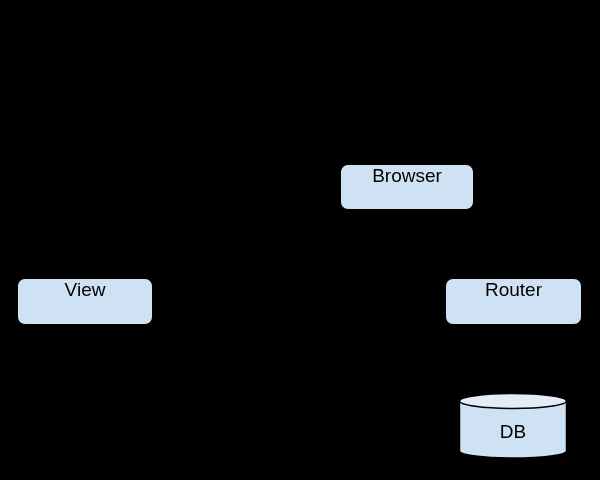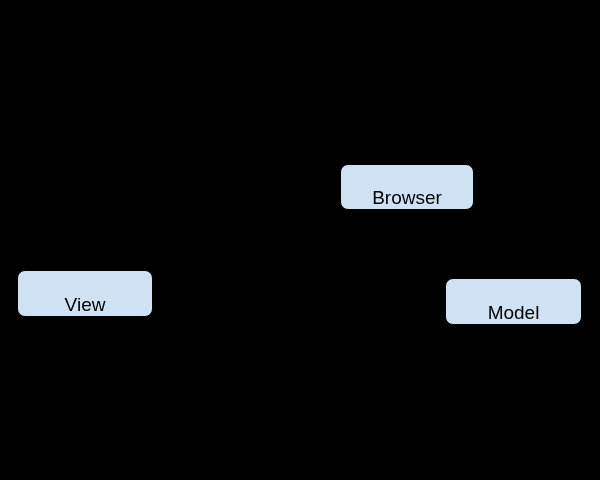--- a/index.html
+++ b/index.html
@@ -15,28 +15,28 @@
     overflow: hidden;
     font-family: "Liberation Sans", sans-serif;
   }
   .node {
     position: absolute;
     background: #cfe2f3;
     border: 1.5px solid #000000;
     border-radius: 8px;
     box-sizing: border-box;
     display: flex;
-    align-items: flex-end;
+    align-items: flex-start;
     justify-content: center;
     font-size: 19px;
     color: #000000;
     white-space: nowrap;
   }
   .n-browser    { left: 340px; top: 164px; width: 134px; height: 46px; }
-  .n-view       { left: 17px;  top: 270px; width: 136px; height: 47px; }
+  .n-view       { left: 17px;  top: 278px; width: 136px; height: 47px; }
   .n-controller { left: 228px; top: 278px; width: 138px; height: 47px; }
   .n-router     { left: 445px; top: 278px; width: 137px; height: 47px; }
   .n-model      { left: 228px; top: 401px; width: 138px; height: 47px; }
   .cylinder {
     position: absolute;
     left: 458px;
     top: 392px;
     width: 110px;
     height: 68px;
   }
@@ -68,18 +68,27 @@
   <div class="node n-browser">
     <span>Browser</span>
   </div>
 
   <div class="node n-view">
     <span>View</span>
   </div>
 
 
   <div class="node n-router">
-    <span>Model</span>
+    <span>Router</span>
   </div>
 
 
+  <div class="cylinder">
+    <svg viewBox="0 0 110 68">
+
+      <path d="M 1.5 9 L 1.5 59 A 53.5 7 0 0 0 108.5 59 L 108.5 9" fill="#cfe2f3" stroke="#000000" stroke-width="1.5"></path>
+
+      <ellipse cx="55" cy="9" rx="53.5" ry="7.5" fill="#e4ecf7" stroke="#000000" stroke-width="1.5"></ellipse>
+    </svg>
+    <div class="cyl-label">DB</div>
+  </div>
 
 </div>
 
 </body></html>

